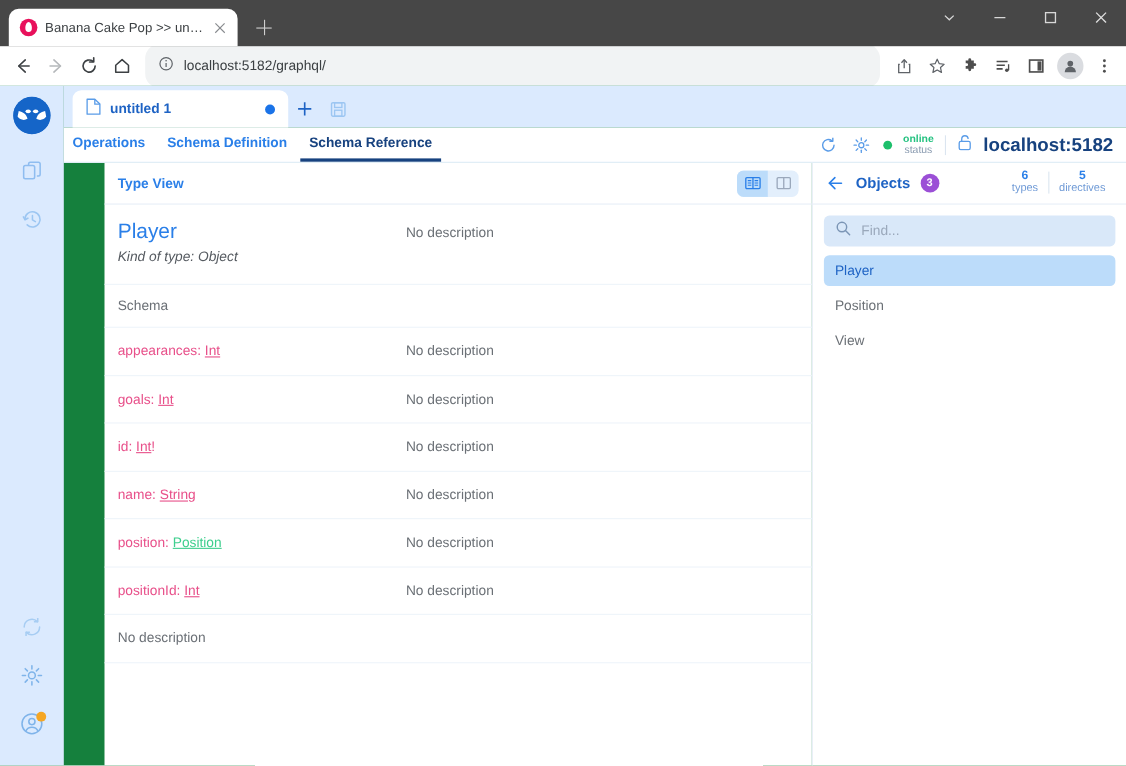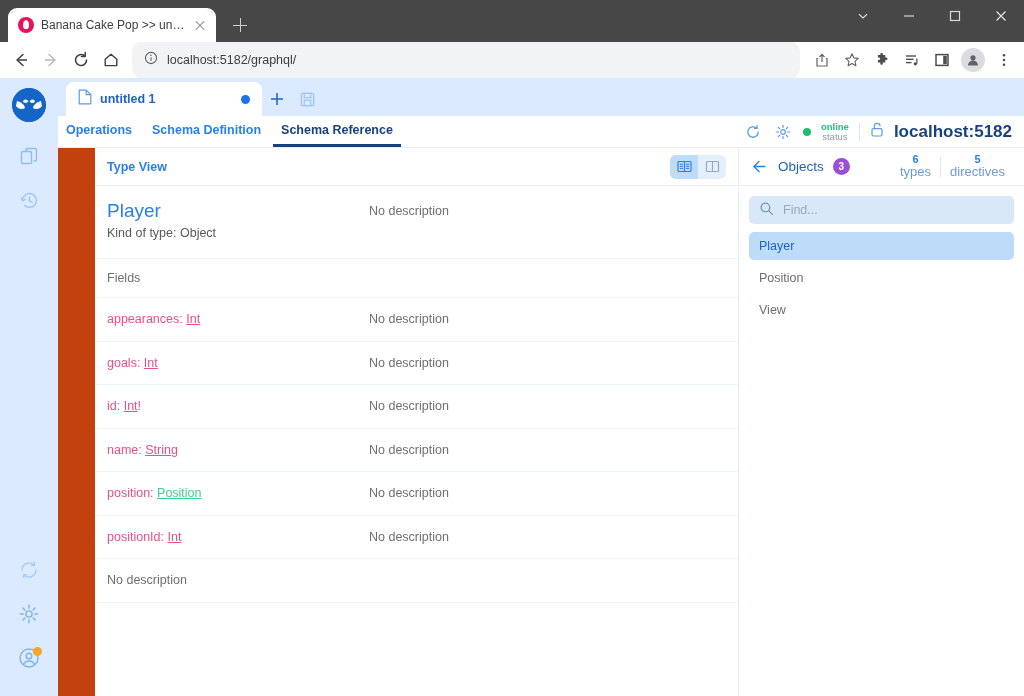--- a/index.html
+++ b/index.html
@@ -74,21 +74,21 @@
   .omnibox-text { font-size: 12.5px; color: #3c4043; }
   .toolbar-icons { display: flex; align-items: center; gap: 2px; }
   .tbicon { width: 28px; height: 28px; display:flex; align-items:center; justify-content:center; }
   .profile-btn {
     width: 24px; height: 24px; border-radius: 50%; background: #dadce0;
     display: flex; align-items: center; justify-content: center; margin: 0 3px;
   }
 
   
   .app {
-    flex: 1; display: flex; min-height: 0; background: #c2410c;
+    flex: 1; display: flex; min-height: 0; background: #15803d;
   }
 
   
   .rail {
     width: 58px; flex: 0 0 58px; background: #dbeafe;
     display: flex; flex-direction: column; align-items: center;
     padding-top: 10px;
   }
   .rail-logo {
     width: 34px; height: 34px; border-radius: 50%; background: #1565c8;
@@ -159,21 +159,21 @@
   .vt-btn {
     width: 28px; height: 24px; display: flex; align-items: center; justify-content: center;
   }
   .vt-btn.active { background: #bcdcfa; }
 
   .type-header {
     display: flex; padding: 14px 12px 18px 12px; border-bottom: 1px solid #eef4fa;
   }
   .type-header-left { width: 262px; flex: 0 0 262px; }
   .type-name { font-size: 19px; color: #2a7fe8; margin-bottom: 4px; }
-  .type-kind { font-size: 12.5px; color: #555a60; }
+  .type-kind { font-size: 12.5px; color: #555a60; font-style: italic; }
   .type-desc { font-size: 12.5px; color: #6b7076; padding-top: 4px; }
 
   .fields-label { font-size: 12.5px; color: #6b7076; padding: 12px; border-bottom: 1px solid #eef4fa; }
 
   .field-row {
     display: flex; align-items: center; height: 43.5px;
     border-bottom: 1px solid #eef4fa; padding: 0 12px;
   }
   .field-sig { width: 262px; flex: 0 0 262px; font-size: 12.5px; color: #e8508a; }
   .field-sig .tname { text-decoration: underline; }
@@ -184,30 +184,30 @@
   
   .right {
     width: 286px; flex: 0 0 286px; border-left: 1px solid #e7eef7;
     display: flex; flex-direction: column; background: #fff;
   }
   .right-head {
     height: 38px; flex: 0 0 38px; display: flex; align-items: center;
     padding: 0 10px; gap: 9px; border-bottom: 1px solid #e7eef7;
   }
   .back-btn { width: 20px; height: 20px; display:flex; align-items:center; justify-content:center; }
-  .right-title { font-size: 13.5px; font-weight: normal; color: #1e63c4; }
+  .right-title { font-size: 13.5px; font-weight: bold; color: #1e63c4; }
   .count-badge {
     min-width: 17px; height: 17px; padding: 0 5px; border-radius: 9px;
     background: #9b4fd6; color: #fff; font-size: 10px; font-weight: bold;
     display: flex; align-items: center; justify-content: center;
   }
   .stats { margin-left: auto; display: flex; align-items: center; gap: 0; }
   .stat { text-align: center; line-height: 1.08; padding: 0 9px; }
   .stat-num { font-size: 11px; font-weight: bold; color: #2a7fe8; display: block; }
-  .stat-lbl { font-size: 13px; color: #6f9ad6; display: block; }
+  .stat-lbl { font-size: 10px; color: #6f9ad6; display: block; }
   .stat-sep { width: 1px; height: 20px; background: #dbe5f0; }
 
   .findbox {
     margin: 10px 10px 8px 10px; height: 28px; background: #d9e8f9;
     border-radius: 5px; display: flex; align-items: center; gap: 9px;
     padding: 0 10px;
   }
   .find-ph { font-size: 12.5px; color: #9aa8bb; }
 
   .type-list { padding: 0 10px; }
@@ -511,21 +511,21 @@
           </div>
 
           <div class="type-header">
             <div class="type-header-left">
               <div class="type-name">Player</div>
               <div class="type-kind">Kind of type: Object</div>
             </div>
             <div class="type-desc">No description</div>
           </div>
 
-          <div class="fields-label">Fields</div>
+          <div class="fields-label">Schema</div>
 
           <div>
             <div class="field-row">
               <span class="field-sig"><span>appearances</span>: <span class="tname scalar">Int</span><span></span></span>
               <span class="field-desc">No description</span>
             </div>
             <div class="field-row">
               <span class="field-sig"><span>goals</span>: <span class="tname scalar">Int</span><span></span></span>
               <span class="field-desc">No description</span>
             </div>

